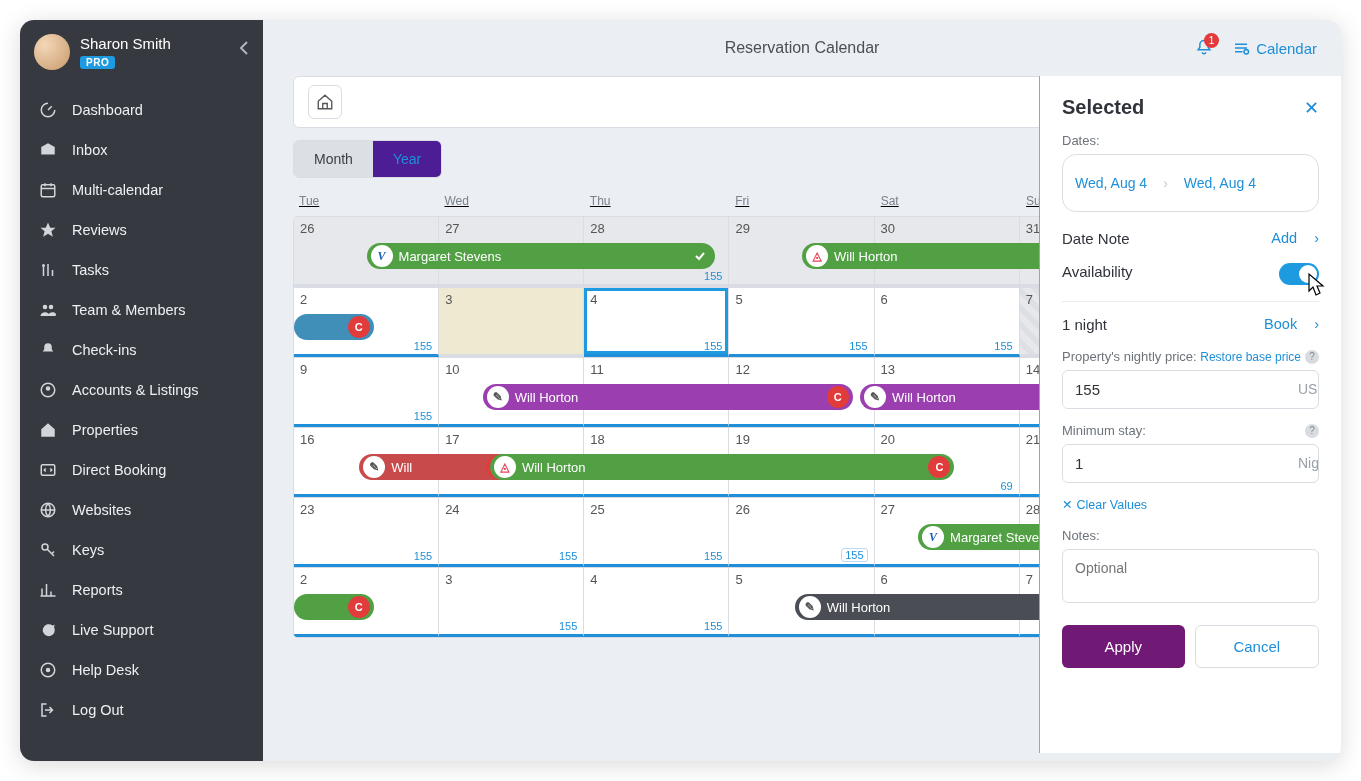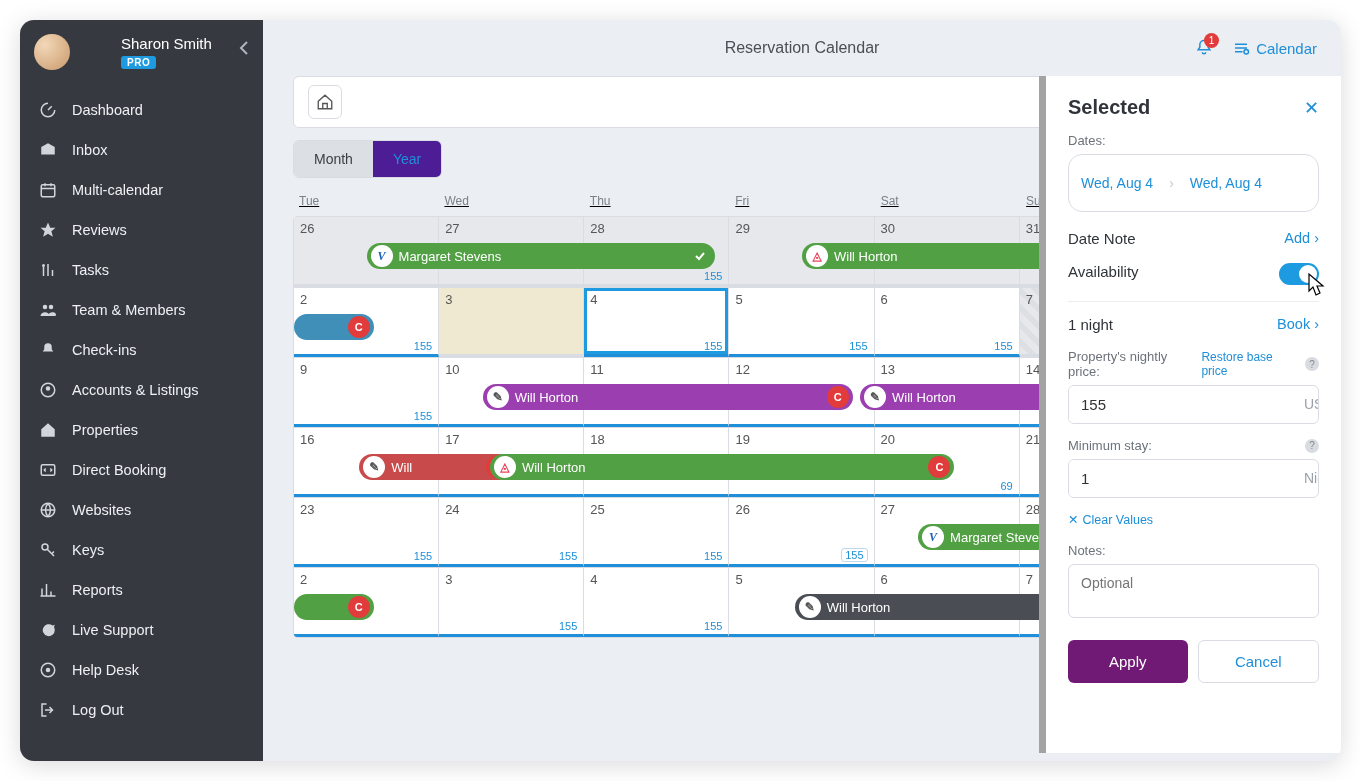--- a/index.html
+++ b/index.html
@@ -1,21 +1,21 @@
 <!DOCTYPE html>
 <html><head>
 <meta charset="utf-8">
 <style>
 * { box-sizing: border-box; margin: 0; padding: 0; }
 body { font-family: -apple-system, BlinkMacSystemFont, 'Segoe UI', sans-serif; background: #fff; padding: 20px; }
 .app { width: 1321px; height: 741px; background: #ebeef2; border-radius: 14px; display: flex; overflow: hidden; box-shadow: 0 4px 24px rgba(0,0,0,0.15); }
 
 
 .sidebar { width: 243px; background: #363a40; color: #fff; display: flex; flex-direction: column; }
-.profile { display: flex; align-items: center; padding: 14px 14px; position: relative; gap: 41px; }
+.profile { display: flex; align-items: center; padding: 14px 14px; position: relative; }
 .avatar { width: 36px; height: 36px; border-radius: 50%; background: radial-gradient(circle at 30% 30%, #f3d7b8, #c99a6b); margin-right: 10px; }
 .profile-info .name { font-size: 15px; font-weight: 500; color: #fff; }
 .pro-badge { display: inline-block; background: #1e9be0; color: #fff; font-size: 10px; font-weight: 700; padding: 1px 6px; border-radius: 3px; margin-top: 4px; letter-spacing: 0.5px; }
 .collapse-btn { position: absolute; right: 14px; top: 20px; color: #aeb4bc; cursor: pointer; }
 .nav { list-style: none; padding: 6px 0; }
 .nav-item { display: flex; align-items: center; padding: 10px 18px; font-size: 14.5px; color: #eef0f3; cursor: pointer; }
 .nav-icon { width: 20px; height: 20px; margin-right: 14px; display: inline-flex; align-items: center; justify-content: center; color: #d2d6db; }
 
 
 .main { flex: 1; display: flex; flex-direction: column; position: relative; }
@@ -68,31 +68,31 @@
 .resv.green { background: #52a044; }
 .resv.blue { background: #3f8fb8; }
 .resv.purple { background: #9b3fb0; }
 .resv.red { background: #c94a4a; }
 .resv.orange { background: #d39b2a; }
 .resv.dark { background: #4a4e54; }
 .tail.ok { background: #52a044; color: #fff; }
 .tail.c { background: #e23b3b; color: #fff; font-size: 11px; font-weight: 700; }
 
 
-.panel { position: absolute; right: 0; top: 56px; bottom: 8px; width: 302px; background: #fff; border-left: 7px solid #a3a3a3; padding: 20px 22px; overflow-y:auto; }
+.panel { position: absolute; right: 0; top: 56px; bottom: 8px; width: 302px; background: #fff; border-left: 1px solid #a3a3a3; padding: 20px 22px; overflow-y:auto; }
 .panel-head { display: flex; justify-content: space-between; align-items: center; margin-bottom: 14px; }
 .panel-title { font-size: 20px; font-weight: 600; color: #30343a; }
 .panel-close { color: #1e8fd8; cursor: pointer; font-size: 18px; }
 .panel-label { font-size: 13px; color: #6d737b; margin-bottom: 6px; }
 .date-range { display: flex; align-items: center; border: 1px solid #d9dde3; border-radius: 14px; padding: 20px 12px; margin-bottom: 18px; }
 .date-range span { color: #1e8fd8; font-size: 14px; }
 .date-range .chev { margin: 0 16px; color: #c5cad1; }
 .panel-row { display: flex; justify-content: space-between; align-items: flex-start; margin-bottom: 16px; }
 .panel-row .lbl { font-size: 15px; color: #30343a; }
-.panel-row .link { color: #1e8fd8; font-size: 14.5px; cursor: pointer; display: flex; align-items: center; gap: 4px; }
+.panel-row .link { color: #1e8fd8; font-size: 14.5px; cursor: pointer; display: flex; align-items: center; gap: 17px; }
 .toggle { width: 40px; height: 22px; background: #1e9be0; border-radius: 11px; position: relative; cursor: pointer; }
 .toggle::after { content: ''; position: absolute; right: 2px; top: 2px; width: 18px; height: 18px; background: #fff; border-radius: 50%; }
 .cursor-icon { position: absolute; right: -10px; top: 8px; font-size: 24px; pointer-events:none; }
 .panel-divider { border: none; border-top: 1px solid #ebedf0; margin: 4px 0 14px; }
 .field-row { display: flex; justify-content: space-between; align-items: center; margin-bottom: 6px; }
 .field-label { font-size: 13px; color: #6d737b; }
 .field-meta { font-size: 12px; color: #1e8fd8; cursor: pointer; display:flex; align-items:center; gap:4px;}
 .qmark { width: 14px; height: 14px; border-radius: 50%; background: #d8dce1; color: #888; font-size: 10px; display: inline-flex; align-items: center; justify-content: center; }
 .input-box { display: flex; border: 1px solid #d9dde3; border-radius: 6px; overflow: hidden; margin-bottom: 14px; }
 .input-box input { flex: 1; border: none; padding: 10px 12px; font-size: 15px; outline: none; color:#333; }

